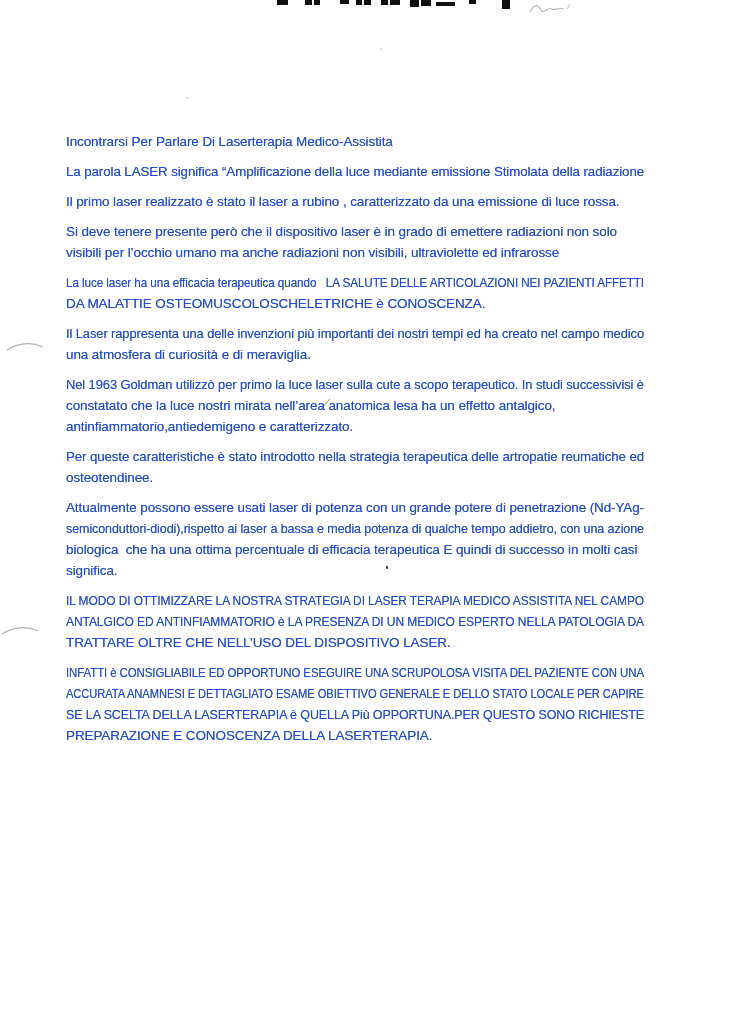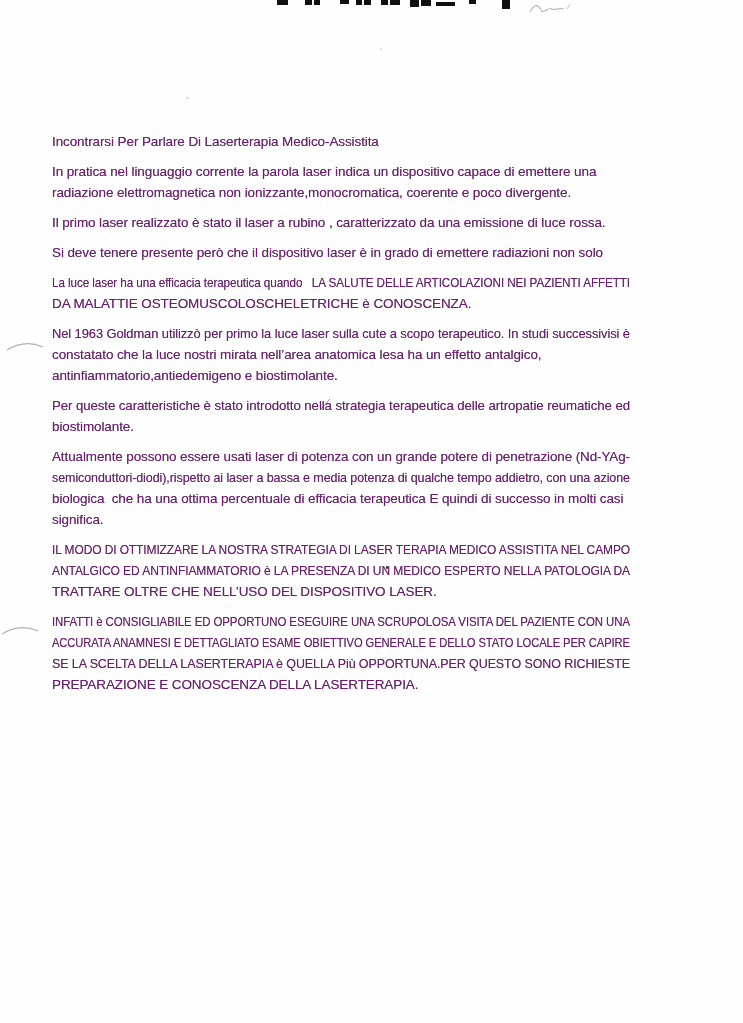--- a/index.html
+++ b/index.html
@@ -5,22 +5,22 @@
   html,body{margin:0;padding:0;}
   body{
     width:743px;height:1023px;
     background:#ffffff;
     position:relative;
     overflow:hidden;
     font-family:"Liberation Sans",sans-serif;
   }
   .scan-page{position:absolute;inset:0;background:#fefefe;}
   .doc{
-    position:absolute;left:52px;top:131px;width:580px;
-    color:#701a75;
+    position:absolute;left:66px;top:131px;width:580px;
+    color:#1d4ed8;
     font-size:13.5px;
     letter-spacing:-0.1px;
     text-shadow:0 0 0.5px rgba(25,25,25,0.55);
   }
   .p{margin:0 0 9px 0;}
   .line{
     display:block;
     width:max-content;
     max-width:none;
     white-space:pre;
@@ -74,49 +74,53 @@
 
   <div class="speck" style="left:186px;top:97px;width:3px;height:2px;"></div>
   <div class="speck" style="left:380px;top:48px;width:2px;height:2px;"></div>
 
   <div class="doc">
 
     <div class="p">
       <span class="line">Incontrarsi Per Parlare Di Laserterapia Medico-Assistita</span>
     </div>
 
+    <div class="p">
+      <span class="line" style="transform: scaleX(0.9876);">La parola LASER significa “Amplificazione della luce mediante emissione Stimolata della radiazione</span>
+    </div>
 
-    <div class="p">
-      <span class="line">In pratica nel linguaggio corrente la parola laser indica un dispositivo capace di emettere una</span>
-      <span class="line">radiazione elettromagnetica non ionizzante,monocromatica, coerente e poco divergente.</span>
-    </div>
 
     <div class="p">
       <span class="line">Il primo laser realizzato è stato il laser a rubino , caratterizzato da una emissione di luce rossa.</span>
     </div>
 
     <div class="p">
       <span class="line">Si deve tenere presente però che il dispositivo laser è in grado di emettere radiazioni non solo</span>
+      <span class="line">visibili per l’occhio umano ma anche radiazioni non visibili, ultraviolette ed infrarosse</span>
     </div>
 
     <div class="p">
       <span class="line" style="transform: scaleX(0.8661);">La luce laser ha una efficacia terapeutica quando   LA SALUTE DELLE ARTICOLAZIONI NEI PAZIENTI AFFETTI</span>
       <span class="line">DA MALATTIE OSTEOMUSCOLOSCHELETRICHE è CONOSCENZA.</span>
     </div>
 
+    <div class="p">
+      <span class="line" style="transform: scaleX(0.9565);">Il Laser rappresenta una delle invenzioni più importanti dei nostri tempi ed ha creato nel campo medico</span>
+      <span class="line">una atmosfera di curiosità e di meraviglia.</span>
+    </div>
 
     <div class="p">
       <span class="line" style="transform: scaleX(0.958);">Nel 1963 Goldman utilizzò per primo la luce laser sulla cute a scopo terapeutico. In studi successivisi è</span>
       <span class="line">constatato che la luce nostri mirata nell’area anatomica lesa ha un effetto antalgico,</span>
-      <span class="line">antinfiammatorio,antiedemigeno e biostimolante.</span>
+      <span class="line">antinfiammatorio,antiedemigeno e caratterizzato.</span>
     </div>
 
     <div class="p">
       <span class="line" style="transform: scaleX(0.9835);">Per queste caratteristiche è stato introdotto nella strategia terapeutica delle artropatie reumatiche ed</span>
-      <span class="line">biostimolante.</span>
+      <span class="line">osteotendinee.</span>
     </div>
 
     <div class="p">
       <span class="line" style="transform: scaleX(0.9963);">Attualmente possono essere usati laser di potenza con un grande potere di penetrazione (Nd-YAg-</span>
       <span class="line" style="transform: scaleX(0.9279);">semiconduttori-diodi),rispetto ai laser a bassa e media potenza di qualche tempo addietro, con una azione</span>
       <span class="line">biologica  che ha una ottima percentuale di efficacia terapeutica E quindi di successo in molti casi</span>
       <span class="line">significa.</span>
     </div>
 
     <div class="p">

